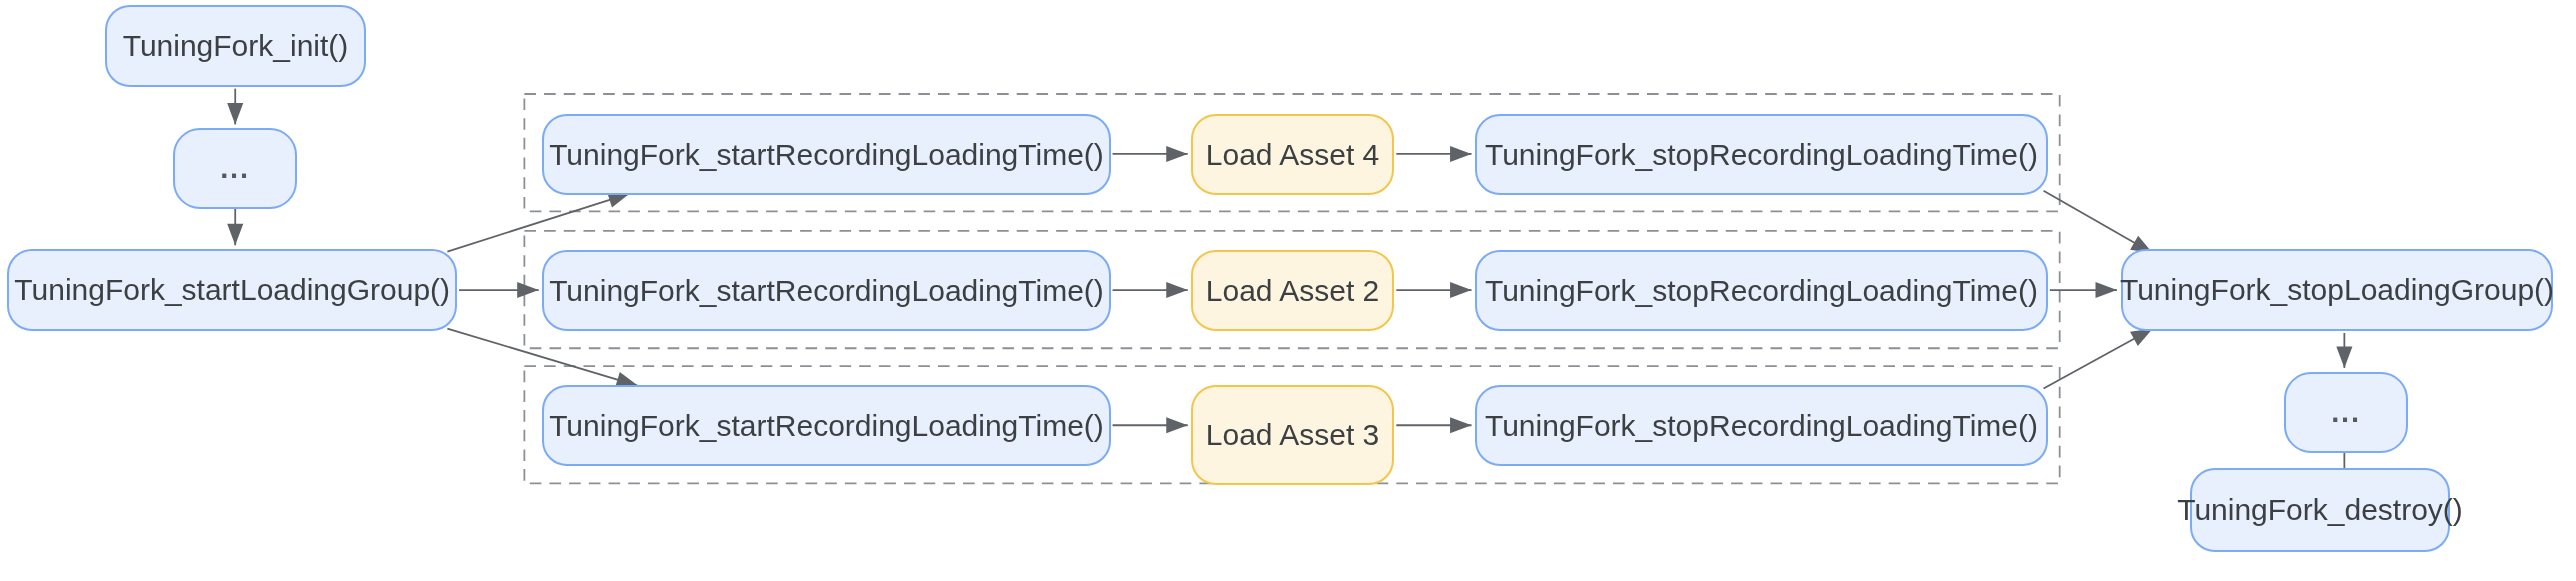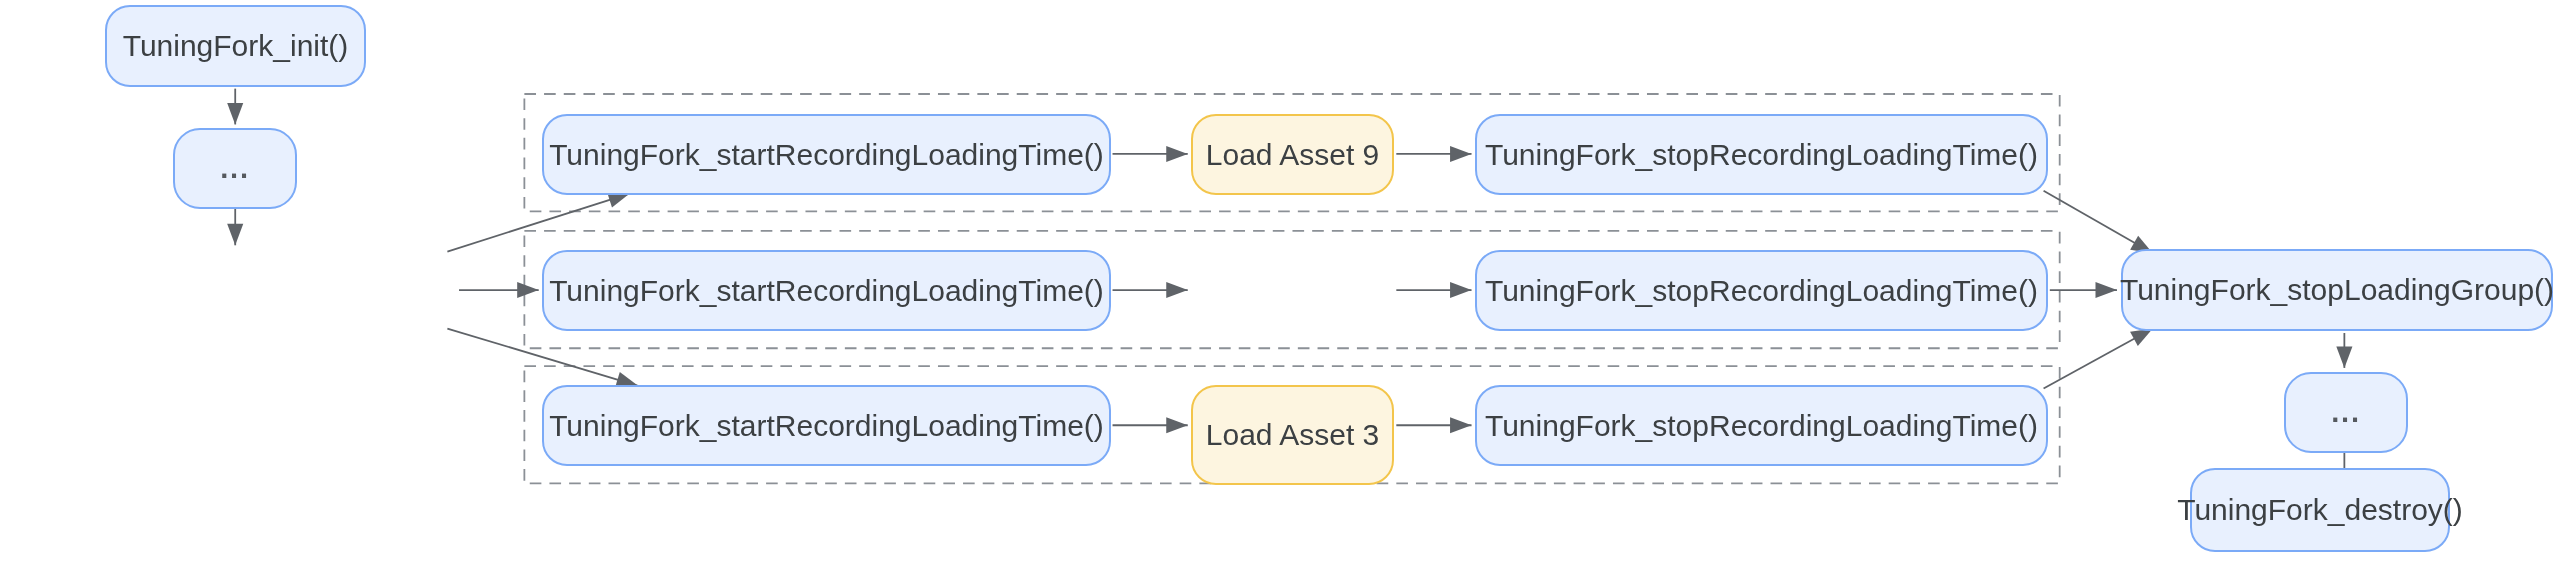--- a/index.html
+++ b/index.html
@@ -74,26 +74,28 @@
     <line class="edge" x1="2282" y1="213" x2="2404" y2="283" marker-end="url(#ah)"></line>
     <line class="edge" x1="2289" y1="324" x2="2364" y2="324" marker-end="url(#ah)"></line>
     <line class="edge" x1="2282" y1="434" x2="2404" y2="367" marker-end="url(#ah)"></line>
 
     <line class="edge" x1="2618" y1="372" x2="2618" y2="411" marker-end="url(#ah)"></line>
     <line class="edge" x1="2618" y1="505" x2="2618" y2="548" marker-end="url(#ah)"></line>
   </svg>
 
   <div class="node" style="left:105px;top:4.5px;width:261px;height:82px;">TuningFork_init()</div>
   <div class="node ellipsis" style="left:173px;top:128px;width:124px;height:81px;">...</div>
+  <div class="node" style="left:7.2px;top:249px;width:450px;height:82px;">TuningFork_startLoadingGroup()</div>
 
   <div class="node" style="left:542px;top:114px;width:569px;height:81px;">TuningFork_startRecordingLoadingTime()</div>
-  <div class="node asset" style="left:1191px;top:114px;width:203px;height:81px;">Load Asset 9</div>
+  <div class="node asset" style="left:1191px;top:114px;width:203px;height:81px;">Load Asset 4</div>
   <div class="node" style="left:1475px;top:114px;width:573px;height:81px;">TuningFork_stopRecordingLoadingTime()</div>
 
   <div class="node" style="left:542px;top:250px;width:569px;height:81px;">TuningFork_startRecordingLoadingTime()</div>
+  <div class="node asset" style="left:1191px;top:250px;width:203px;height:81px;">Load Asset 2</div>
   <div class="node" style="left:1475px;top:250px;width:573px;height:81px;">TuningFork_stopRecordingLoadingTime()</div>
 
   <div class="node" style="left:542px;top:385px;width:569px;height:81px;">TuningFork_startRecordingLoadingTime()</div>
   <div class="node asset" style="left:1191px;top:385px;width:203px;height:100px;">Load Asset 3</div>
   <div class="node" style="left:1475px;top:385px;width:573px;height:81px;">TuningFork_stopRecordingLoadingTime()</div>
 
   <div class="node" style="left:2121px;top:249px;width:432px;height:82px;">TuningFork_stopLoadingGroup()</div>
   <div class="node ellipsis" style="left:2284px;top:372px;width:124px;height:81px;">...</div>
   <div class="node" style="left:2190px;top:468px;width:260px;height:84px;">TuningFork_destroy()</div>
 

